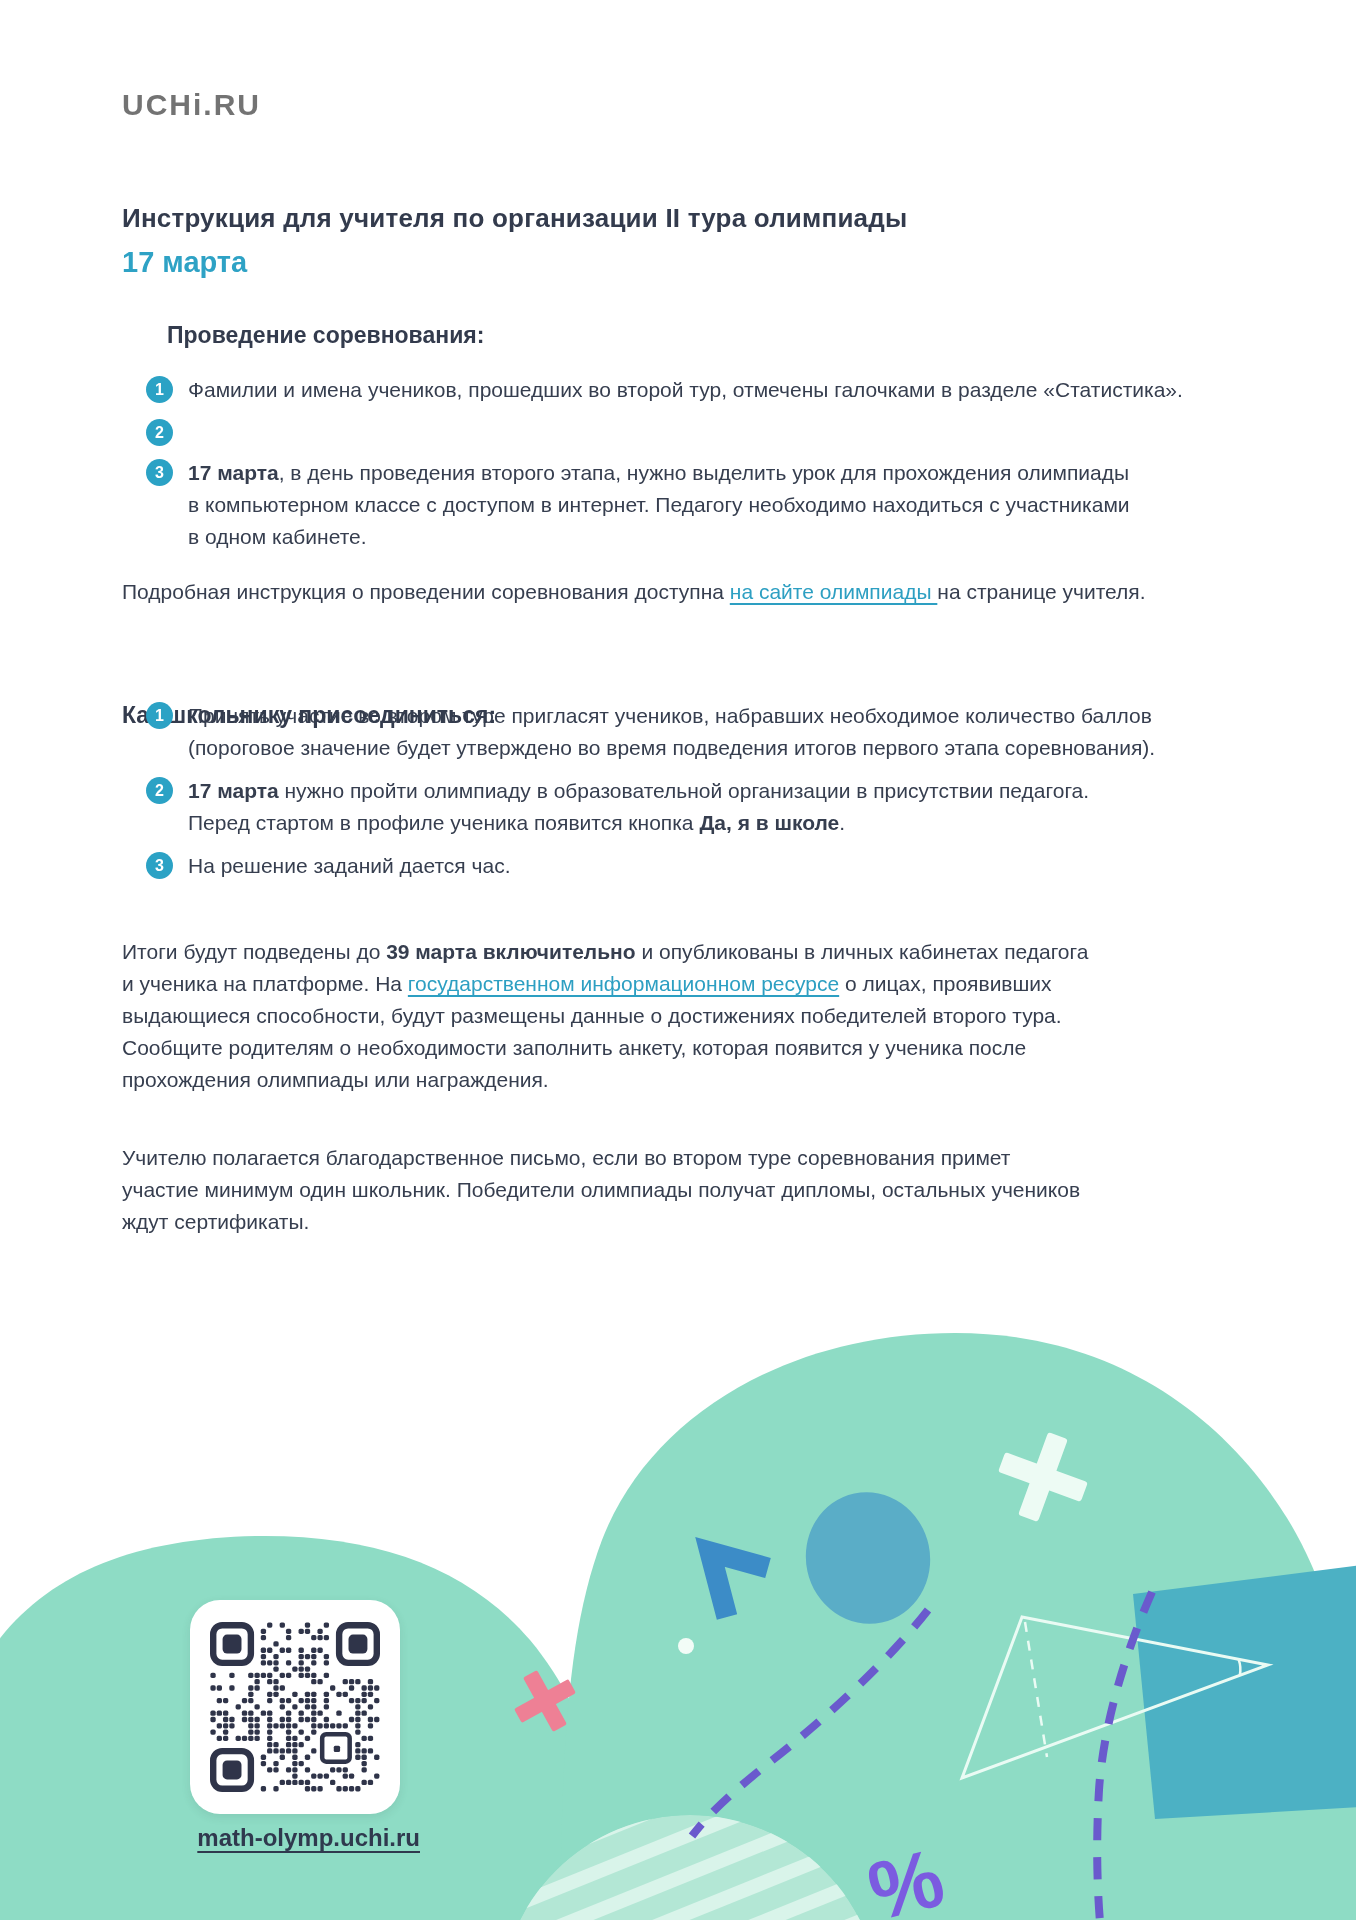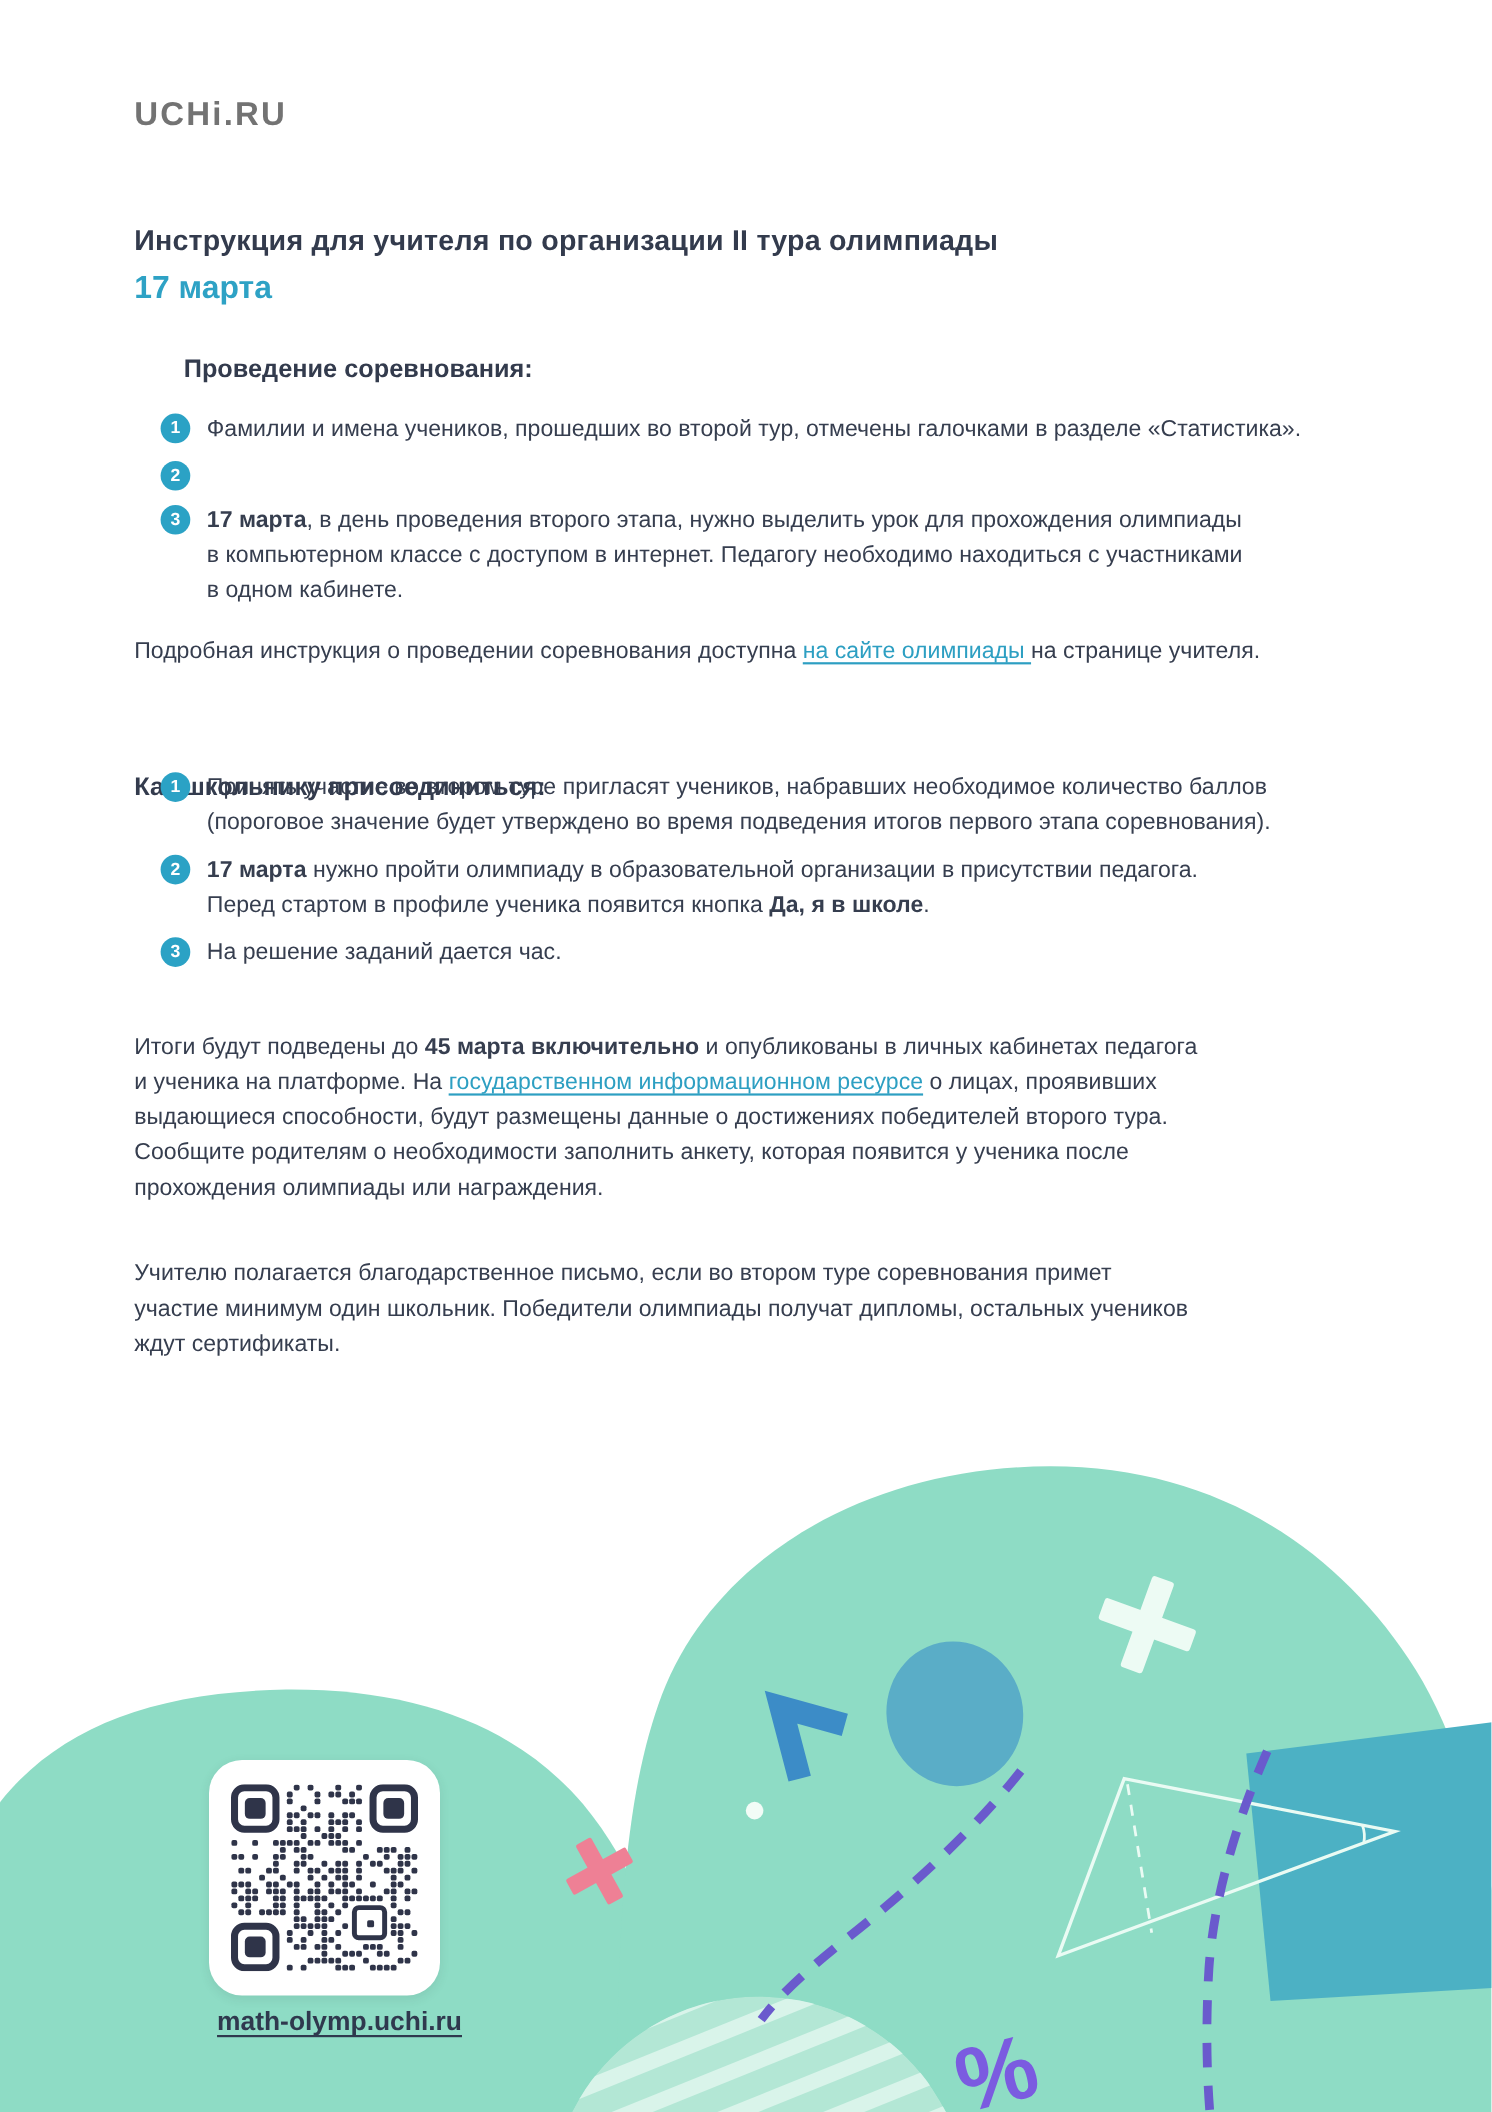--- a/index.html
+++ b/index.html
@@ -92,21 +92,21 @@
     <div class="badge">2</div>
     <div class="bodytext"><span class="b">17 марта</span><span> нужно пройти олимпиаду в образовательной организации в присутствии педагога.
 Перед стартом в профиле ученика появится кнопка </span><span class="b">Да, я в школе</span><span>.</span></div>
   </div>
   <div class="listrow">
     <div class="badge">3</div>
     <div class="bodytext"><span>На решение заданий дается час.</span></div>
   </div>
 </div>
 
-<div class="abs para bodytext" style="top:936px;"><span>Итоги будут подведены до </span><span class="b">45 марта включительно</span><span> и опубликованы в личных кабинетах педагога
+<div class="abs para bodytext" style="top:936px;"><span>Итоги будут подведены до </span><span class="b">39 марта включительно</span><span> и опубликованы в личных кабинетах педагога
 и ученика на платформе. На </span><a class="link" href="#">государственном информационном ресурсе</a><span> о лицах, проявивших
 выдающиеся способности, будут размещены данные о достижениях победителей второго тура.
 Сообщите родителям о необходимости заполнить анкету, которая появится у ученика после
 прохождения олимпиады или награждения.</span></div>
 
 <div class="abs para bodytext" style="top:1122px;margin-top:20px;"><span>Учителю полагается благодарственное письмо, если во втором туре соревнования примет
 участие минимум один школьник. Победители олимпиады получат дипломы, остальных учеников
 ждут сертификаты.</span></div>
 
 <svg class="abs decor" viewBox="0 1100 1356 820" width="1356" height="820" xmlns="http://www.w3.org/2000/svg">

